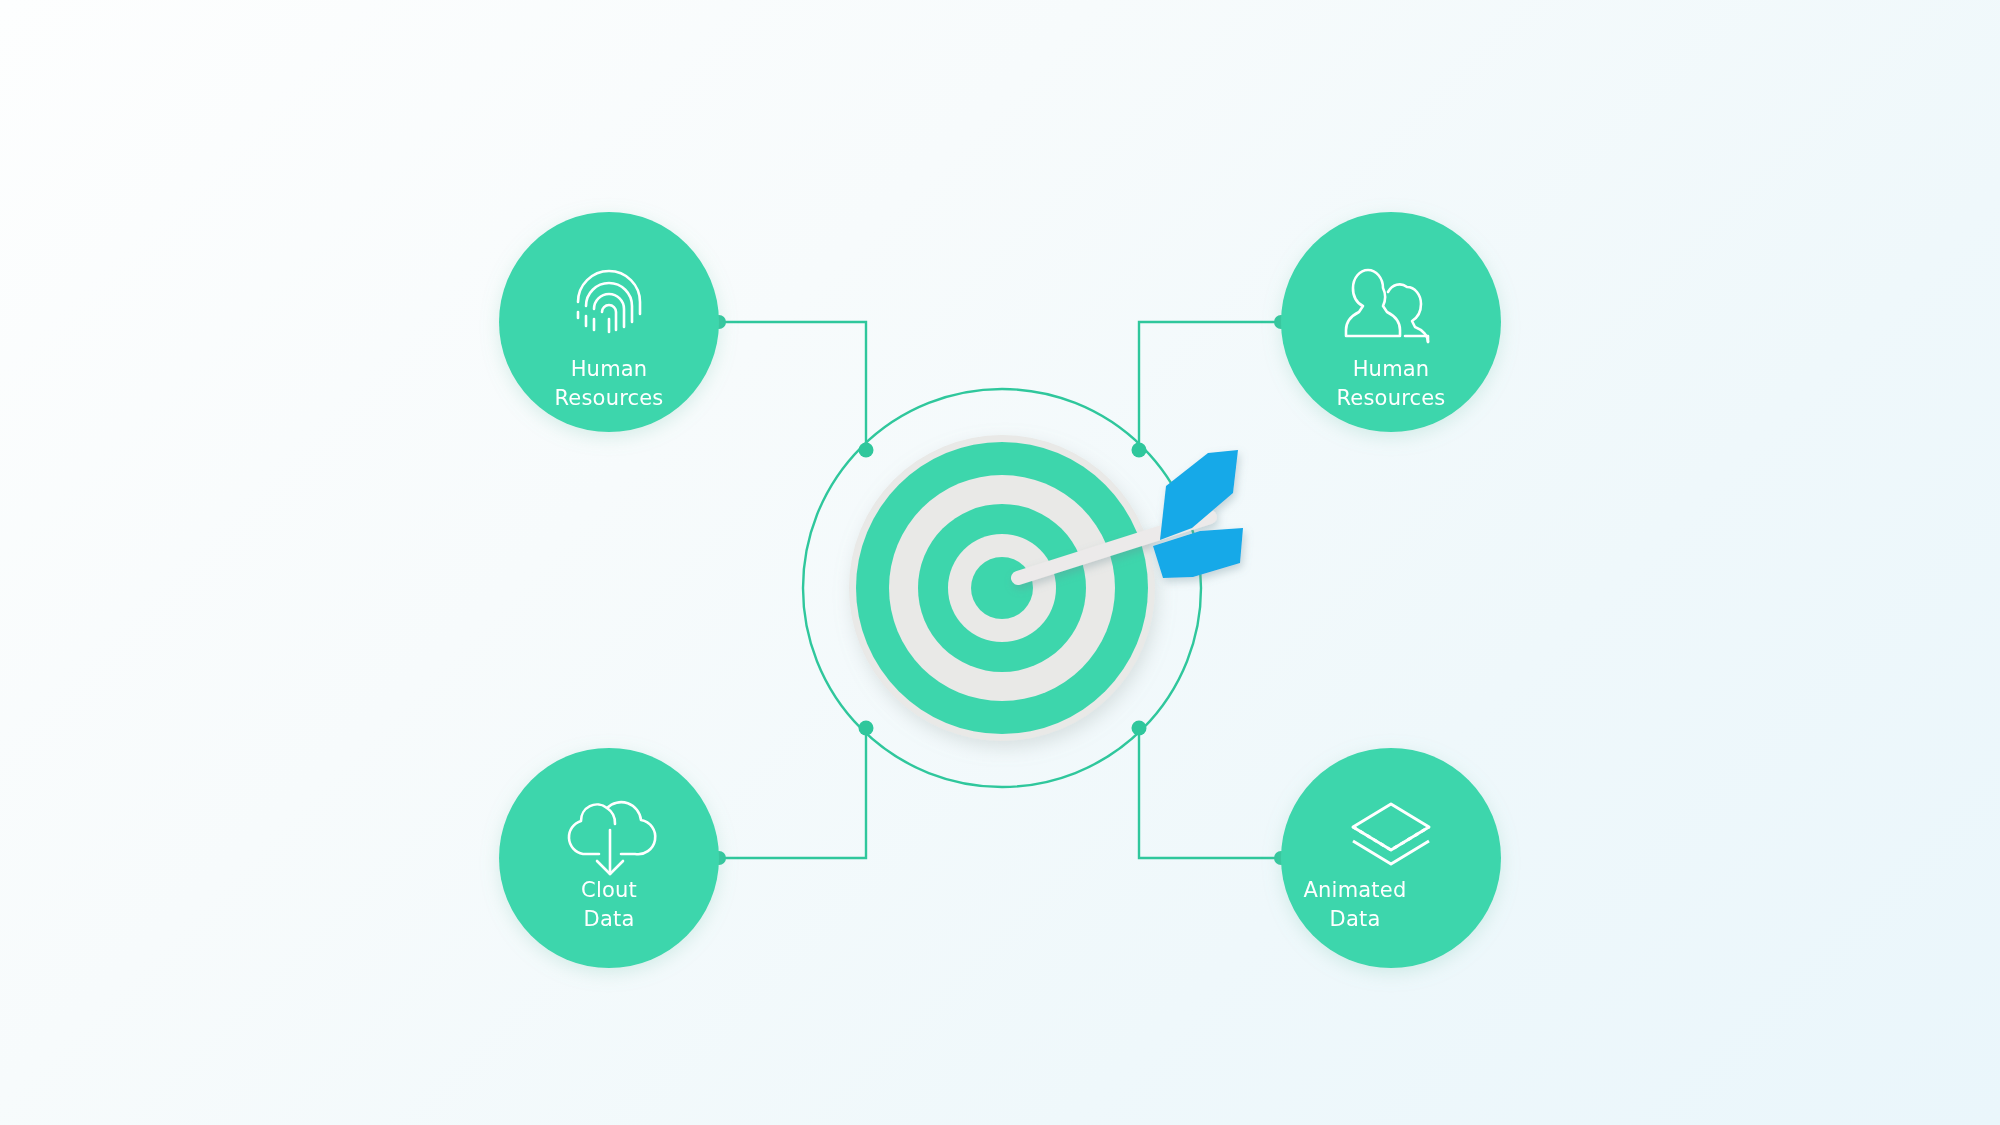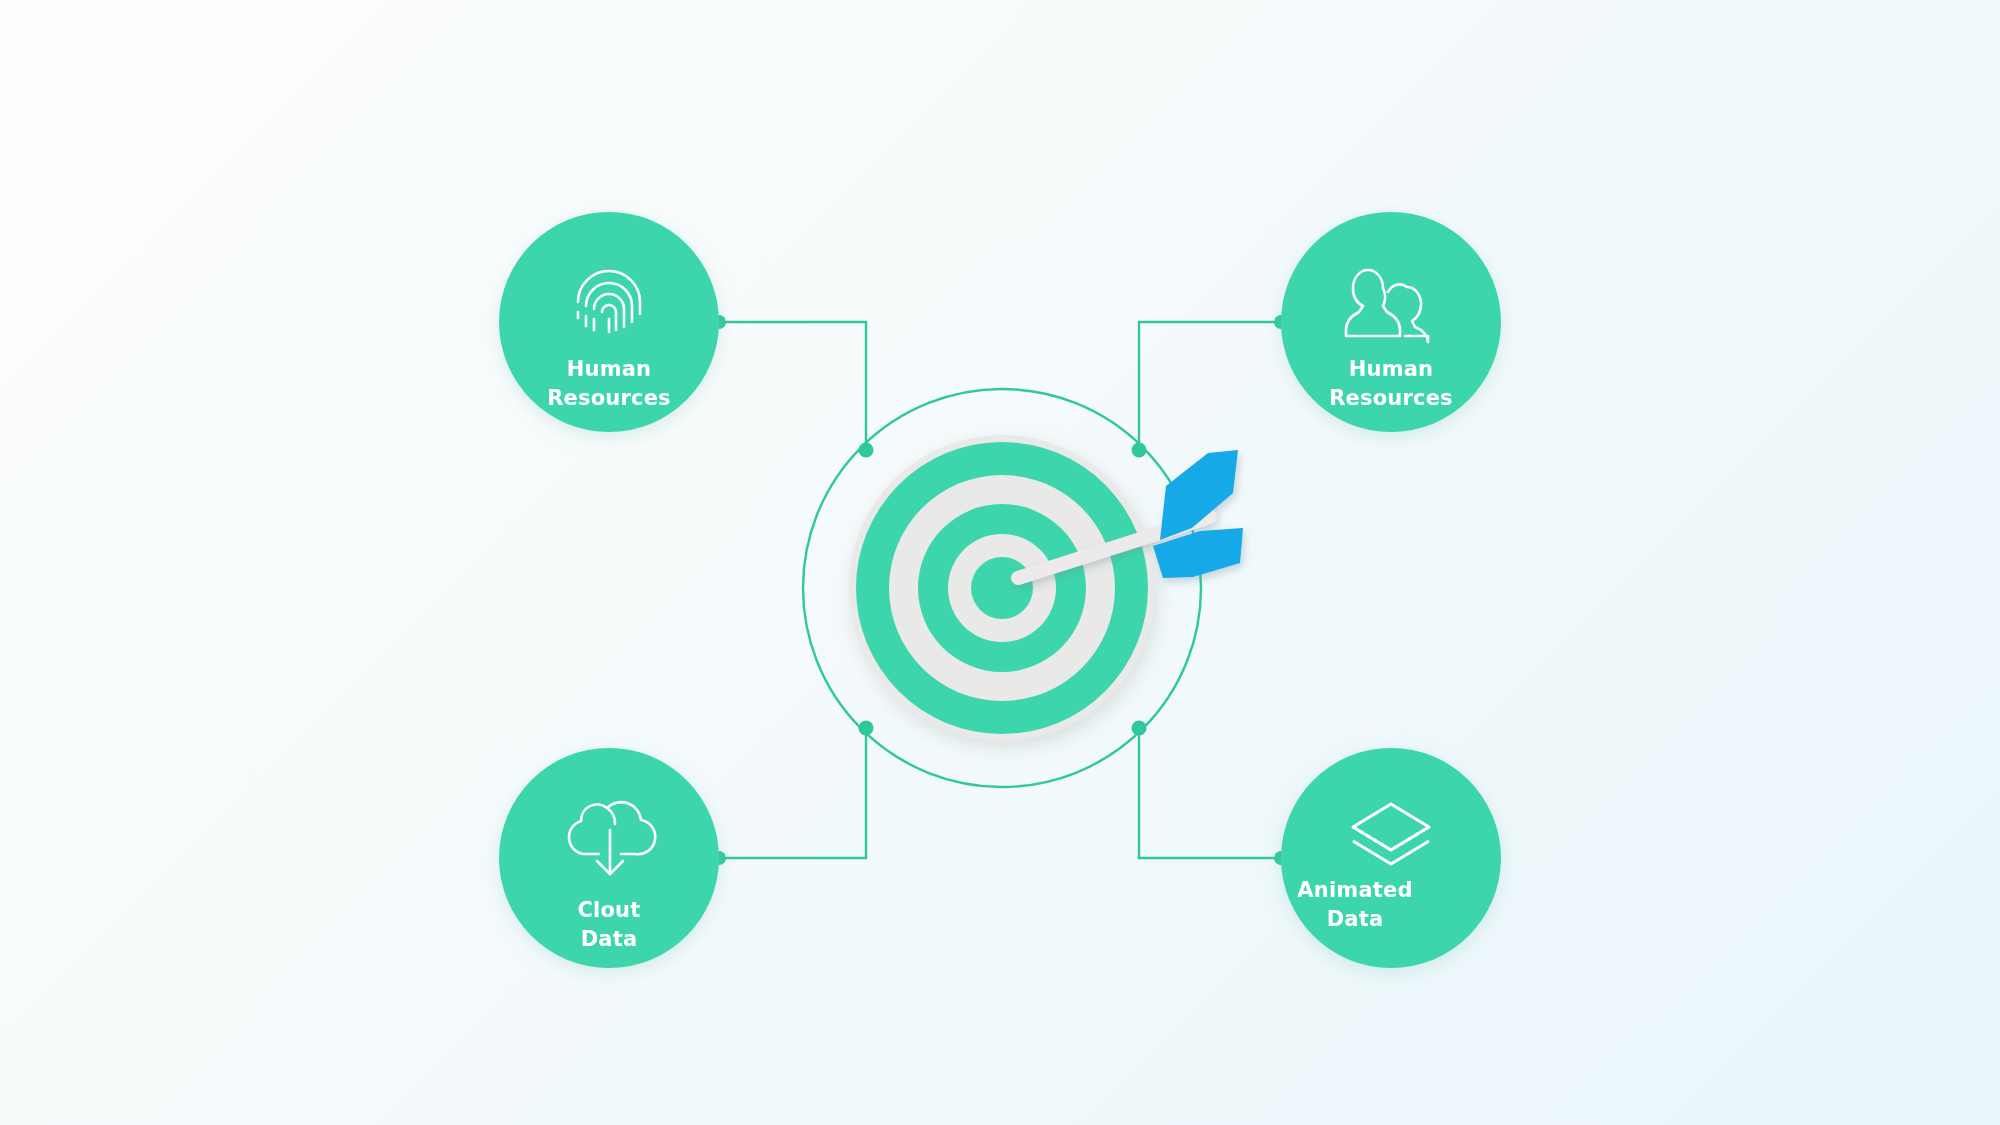--- a/index.html
+++ b/index.html
@@ -20,21 +20,21 @@
   .diagram-svg {
     position: absolute;
     left: 0;
     top: 0;
     width: 2000px;
     height: 1125px;
   }
   .node-label {
     position: absolute;
     color: #ffffff;
-    font-weight: bold;
+    font-weight: normal;
     font-size: 21px;
     line-height: 29px;
     text-align: center;
     width: 260px;
     letter-spacing: 0.2px;
     -webkit-font-smoothing: antialiased;
   }
   .label-line { display: block; white-space: nowrap; }
 </style>
 </head>
@@ -131,21 +131,21 @@
   <div class="node-label" style="left:479px; top:355px;">
     <span class="label-line">Human</span>
     <span class="label-line">Resources</span>
   </div>
 
   <div class="node-label" style="left:1261px; top:355px;">
     <span class="label-line">Human</span>
     <span class="label-line">Resources</span>
   </div>
 
-  <div class="node-label" style="left:479px; top:896px;">
+  <div class="node-label" style="left:479px; top:876px;">
     <span class="label-line">Clout</span>
     <span class="label-line">Data</span>
   </div>
 
   <div class="node-label" style="left:1225px; top:876px;">
     <span class="label-line">Animated</span>
     <span class="label-line">Data</span>
   </div>
 
 </div>

